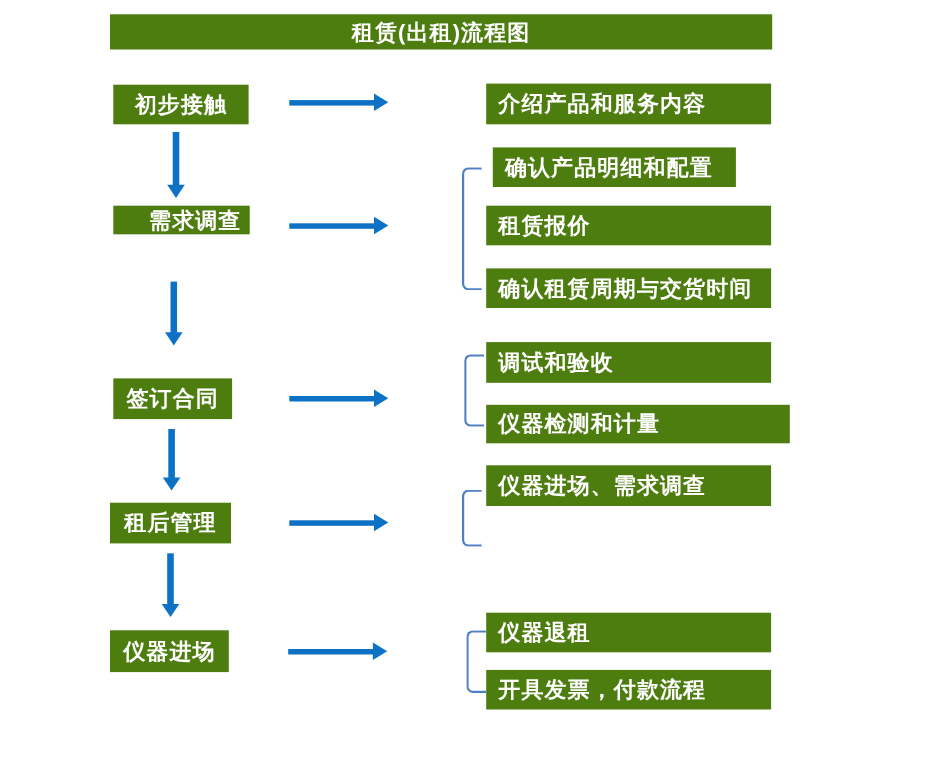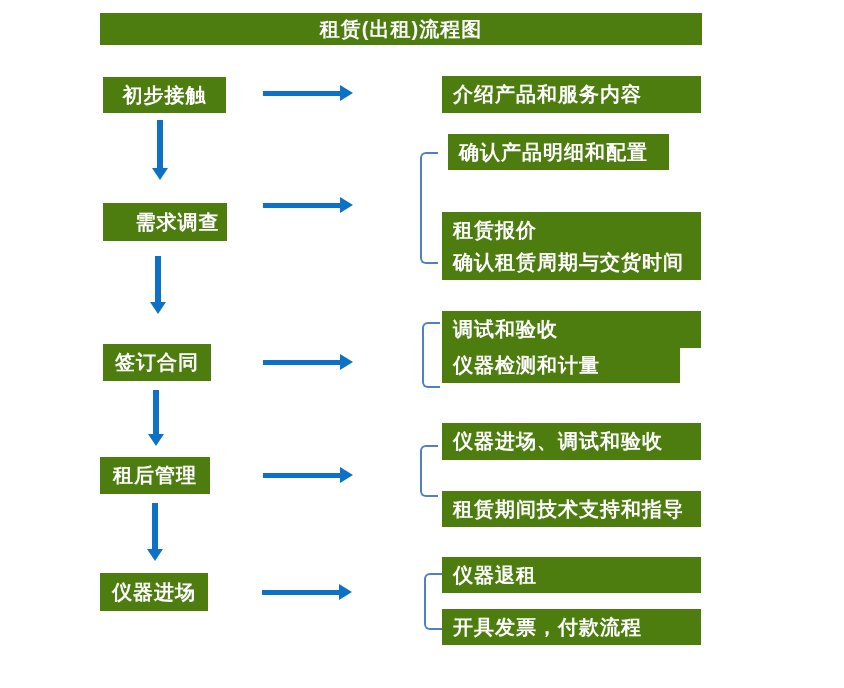--- a/index.html
+++ b/index.html
@@ -18,31 +18,31 @@
   .stage {
     display:flex; align-items:center; justify-content:center;
     font-size:20px; letter-spacing:1px;
   }
   .detail {
     display:flex; align-items:center; padding-left:11px;
     font-size:20px; letter-spacing:1px;
   }
   
   #s1 { left:103px; top:77px;  width:123px; height:36px; }
-  #s2 { left:103px; top:203px; width:124px; height:38px;padding-left:25px; }
+  #s2 { left:103px; top:187px; width:124px; height:26px;padding-left:25px; }
   #s3 { left:103px; top:344px; width:108px; height:37px; }
   #s4 { left:100px; top:457px; width:110px; height:37px; }
   #s5 { left:100px; top:573px; width:108px; height:38px; }
   
   #d1  { left:442px; top:76px;  width:259px; height:37px; }
   #d2  { left:448px; top:134px; width:221px; height:36px; }
-  #d3  { left:442px; top:187px; width:259px; height:36px;margin-top:25px; }
+  #d3  { left:442px; top:187px; width:259px; height:36px; }
   #d4  { left:442px; top:244px; width:259px; height:36px; }
   #d5  { left:442px; top:311px; width:259px; height:37px; }
-  #d6  { left:442px; top:348px; width:238px; height:35px; }
+  #d6  { left:442px; top:368px; width:276px; height:35px; }
   #d7  { left:442px; top:423px; width:259px; height:37px; }
   #d8  { left:442px; top:491px; width:259px; height:36px; }
   #d9  { left:442px; top:557px; width:259px; height:36px; }
   #d10 { left:442px; top:609px; width:259px; height:36px; }
   
   .h-arrow { position:absolute; width:90px; height:16px; }
   .h-arrow::before {
     content:""; position:absolute; left:0; right:12px; top:6px; height:5px;
     background:#0d72c6;
   }
@@ -94,22 +94,21 @@
   <div class="bar stage" id="s3">签订合同</div>
   <div class="bar stage" id="s4">租后管理</div>
   <div class="bar stage" id="s5">仪器进场</div>
 
   <div class="bar detail" id="d1">介绍产品和服务内容</div>
   <div class="bar detail" id="d2">确认产品明细和配置</div>
   <div class="bar detail" id="d3">租赁报价</div>
   <div class="bar detail" id="d4">确认租赁周期与交货时间</div>
   <div class="bar detail" id="d5">调试和验收</div>
   <div class="bar detail" id="d6">仪器检测和计量</div>
-  <div class="bar detail" id="d7">仪器进场、调试和验收</div>
-  <div class="bar detail" id="d8">租赁期间技术支持和指导</div>
+  <div class="bar detail" id="d7">仪器进场、需求调查</div>
   <div class="bar detail" id="d9">仪器退租</div>
   <div class="bar detail" id="d10">开具发票，付款流程</div>
 
   <div class="h-arrow" id="ha1"></div>
   <div class="h-arrow" id="ha2"></div>
   <div class="h-arrow" id="ha3"></div>
   <div class="h-arrow" id="ha4"></div>
   <div class="h-arrow" id="ha5"></div>
 
   <div class="v-arrow" id="va1"></div>

